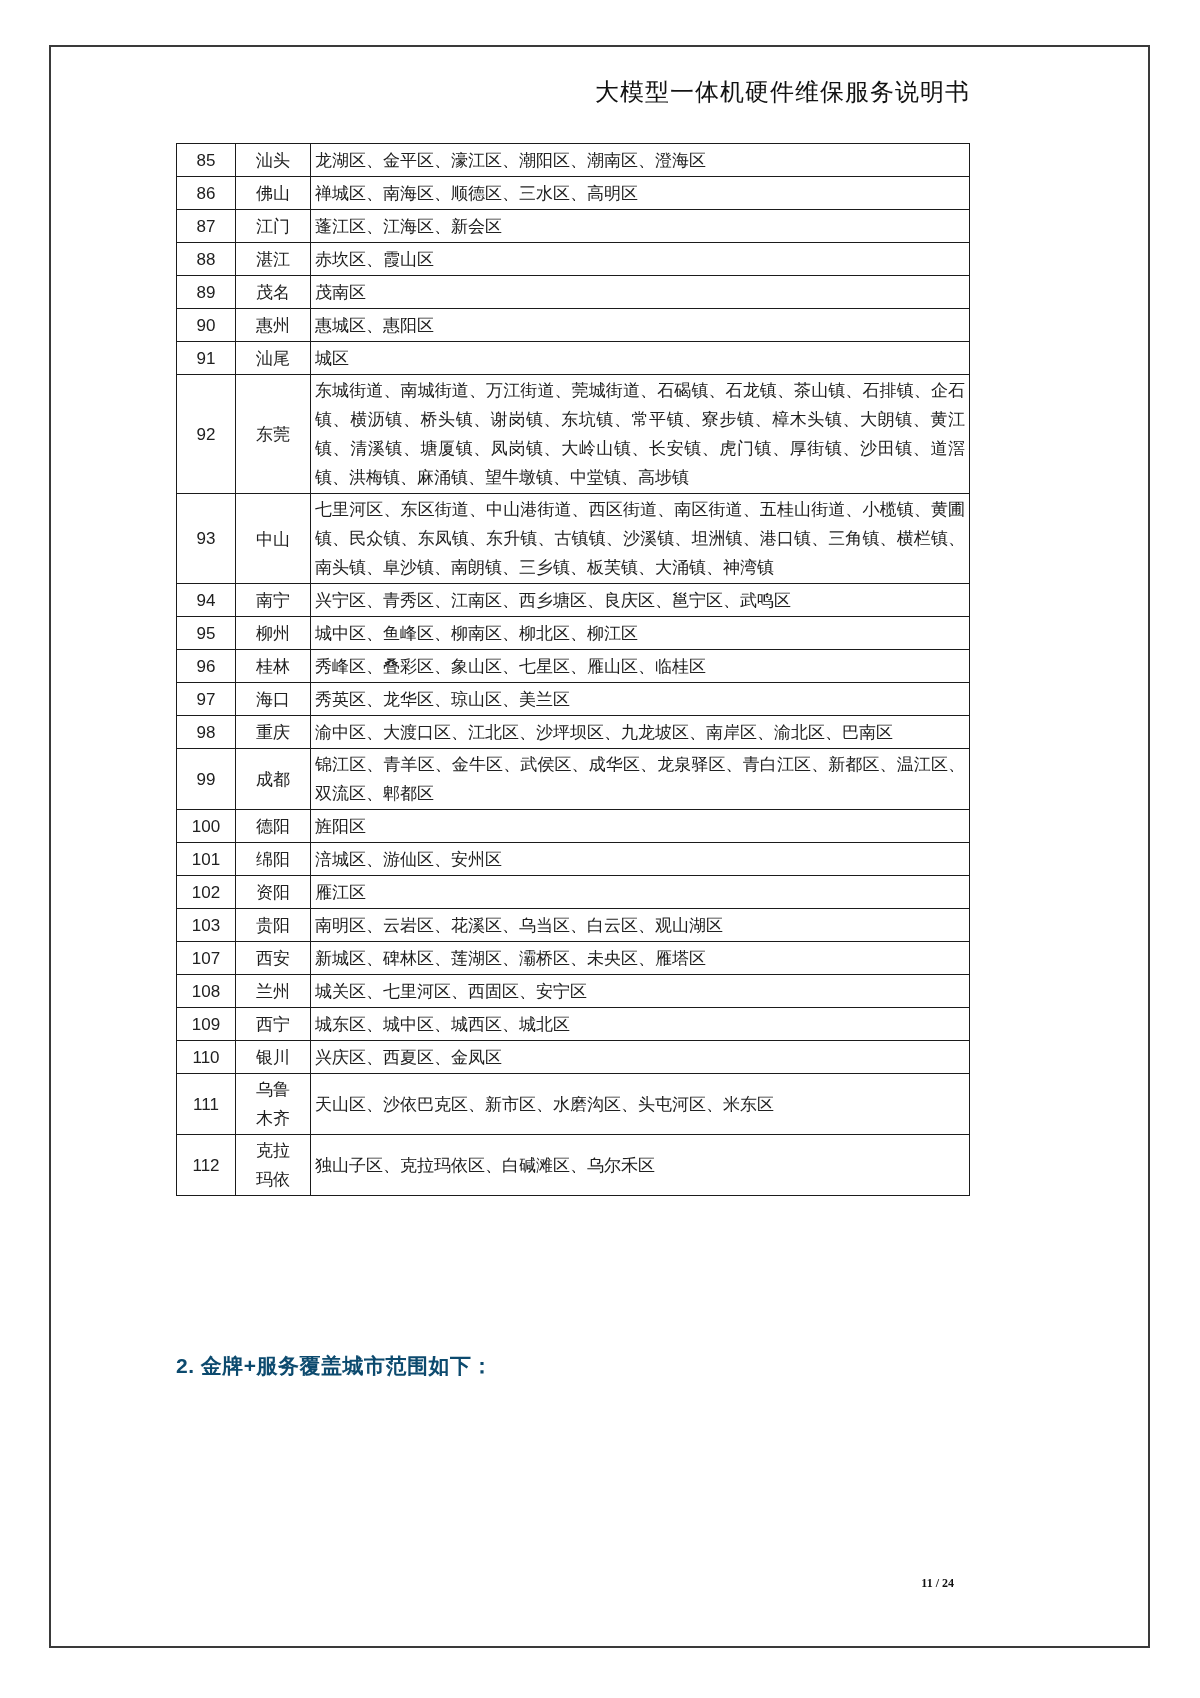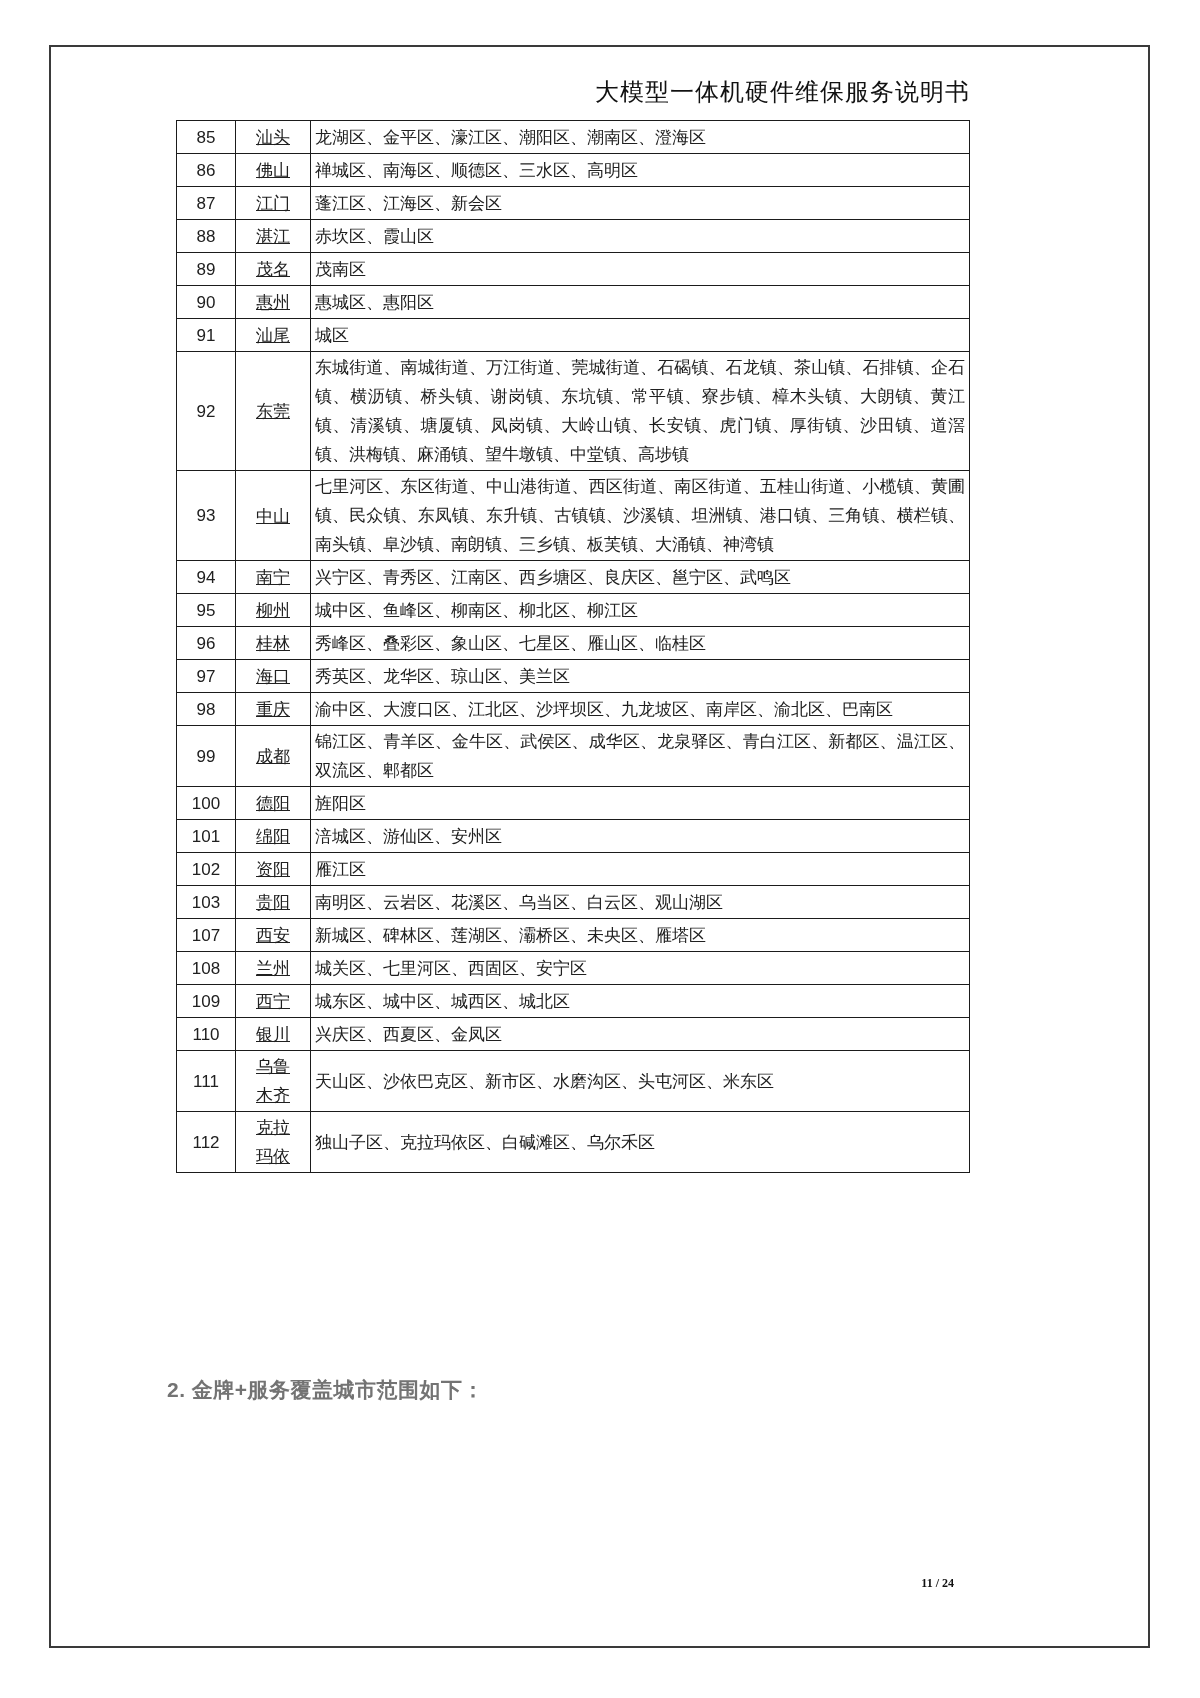--- a/index.html
+++ b/index.html
@@ -31,21 +31,21 @@
     width: 794px;
     text-align: right;
     font-family: "Liberation Serif", serif;
     font-size: 24px;
     letter-spacing: 1px;
     color: #111111;
     white-space: nowrap;
   }
   table.coverage-table {
     position: absolute;
-    top: 120px;
+    top: 143px;
     left: 176px;
     width: 794px;
     border-collapse: collapse;
     table-layout: fixed;
   }
   table.coverage-table td {
     border: 1.4px solid #1b1b1b;
     font-size: 17px;
     line-height: 29px;
     padding: 1px 4px;
@@ -63,31 +63,29 @@
   }
   td.col-districts {
     text-align: justify;
     padding: 1px 10px;
   }
   .city-wrap {
     display: inline-block;
     max-width: 42px;
     text-align: center;
     vertical-align: middle;
-    text-decoration: underline;
   }
   .section-heading {
     position: absolute;
     top: 1352px;
-    left: 167px;
+    left: 176px;
     font-size: 21px;
     font-weight: bold;
-    color: #737373;
+    color: #0c4a6e;
     letter-spacing: 0.5px;
-    margin-top: 24px;
   }
   .page-footer {
     position: absolute;
     top: 1576px;
     left: 160px;
     width: 794px;
     text-align: right;
     font-family: "Liberation Serif", serif;
     font-weight: bold;
     font-size: 12px;

